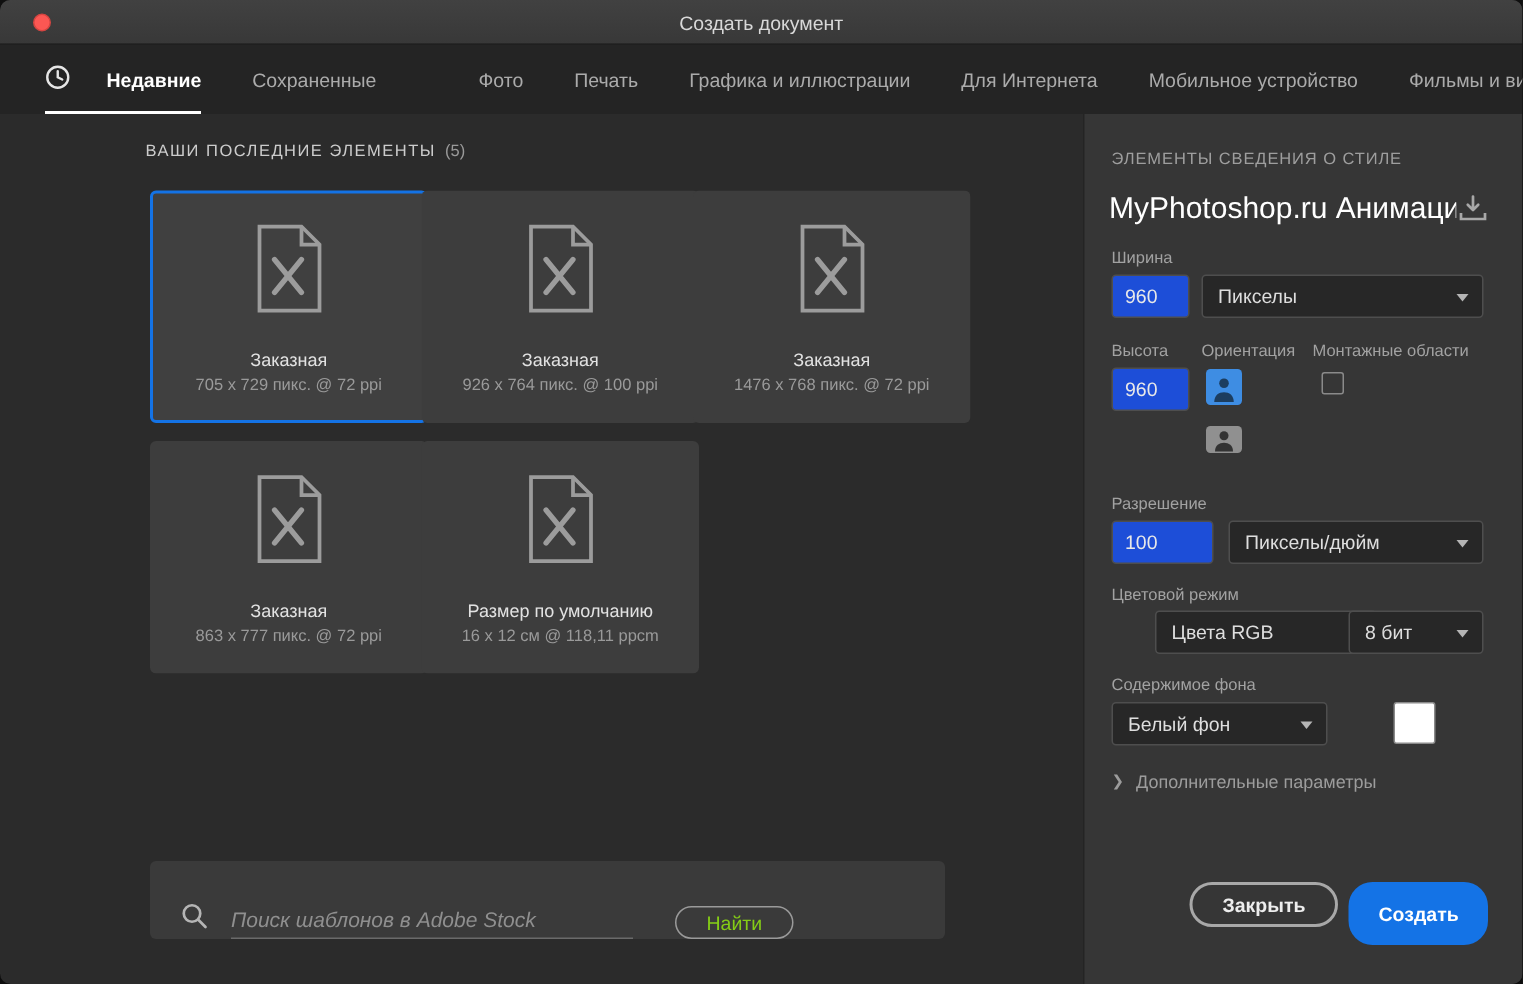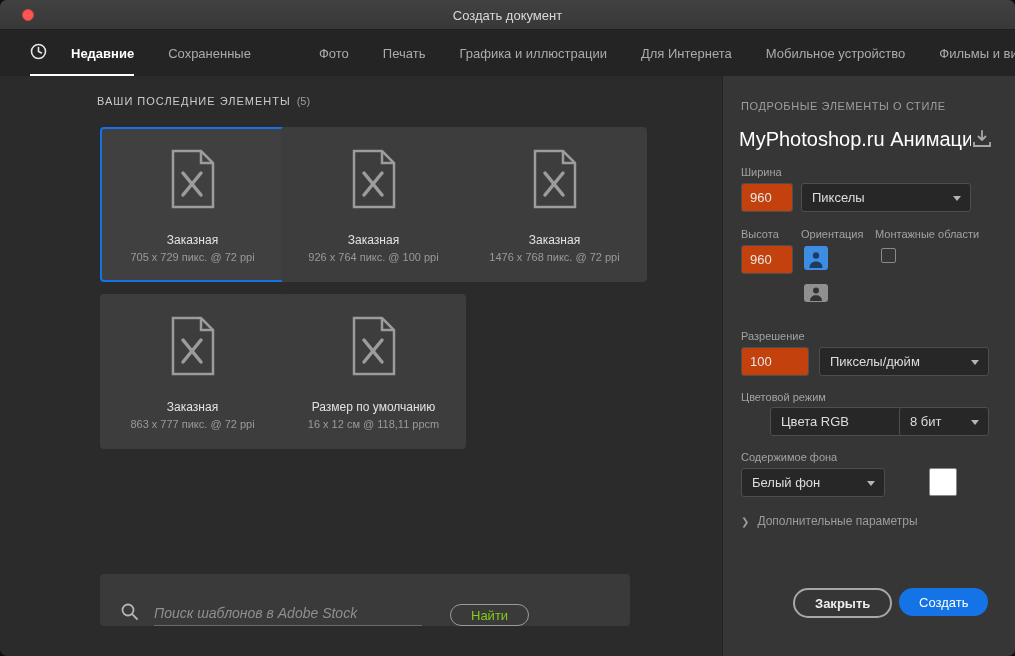--- a/index.html
+++ b/index.html
@@ -92,21 +92,21 @@
     position:absolute; left:16px; top:48px; width:232px; height:30px;
     background:transparent; border:none; outline:none;
     color:#ffffff; font-size:20px; font-family:"Liberation Sans", sans-serif;
   }
   .save-preset-btn{
     position:absolute; left:248px; top:54px; width:22px; height:20px;
     background:transparent; border:none; cursor:pointer; padding:0;
   }
   .p-label{ position:absolute; font-size:11px; color:#a2a2a2; white-space:nowrap; }
   .p-input{
-    position:absolute; height:29px; background:#c2410c;
+    position:absolute; height:29px; background:#1d4ed8;
     border:1px solid #4e4e4e; border-radius:3px; outline:none;
     color:#e8e8e8; font-size:13px; padding-left:8px;
     font-family:"Liberation Sans", sans-serif;
   }
   .dd{
     position:absolute; height:29px; background:#272727;
     border:1px solid #4e4e4e; border-radius:3px;
     display:flex; align-items:center; padding-left:10px;
     color:#dedede; font-size:13px; cursor:pointer; white-space:nowrap; overflow:hidden;
   }
@@ -133,23 +133,23 @@
     color:#9c9c9c; font-size:12px; cursor:pointer;
   }
   .advanced .chev{ font-size:10px; color:#9c9c9c; }
   .btn-close{
     position:absolute; left:70px; top:512px; height:30px; padding:0 20px;
     background:transparent; border:2px solid #a8a8a8; border-radius:16px;
     color:#ededed; font-size:13px; font-weight:bold; cursor:pointer;
     font-family:"Liberation Sans", sans-serif;
   }
   .btn-create{
-    position:absolute; left:176px; top:512px; height:28px; padding:0 20px;
+    position:absolute; left:176px; top:512px; height:42px; padding:0 20px;
     background:#1473e6; border:none; border-radius:16px;
-    color:#ffffff; font-size:13px; font-weight:normal; cursor:pointer;
+    color:#ffffff; font-size:13px; font-weight:bold; cursor:pointer;
     font-family:"Liberation Sans", sans-serif;
   }
 </style>
 </head>
 <body>
 
 <div class="window">
 
   <div class="titlebar">
     <span class="traffic"></span>
@@ -264,33 +264,33 @@
   <div class="search-strip">
     <span><svg width="20" height="20" viewBox="0 0 20 20">
           <circle cx="8" cy="8" r="5.5" fill="none" stroke="#b5b5b5" stroke-width="1.8"></circle>
           <line x1="12.2" y1="12.2" x2="17" y2="17" stroke="#b5b5b5" stroke-width="1.8" stroke-linecap="round"></line>
         </svg></span>
     <input class="search-input" type="text" placeholder="Поиск шаблонов в Adobe Stock" style="">
     <button class="find-btn">Найти</button>
   </div>
 
   <div class="panel">
-    <div class="panel-header">ПОДРОБНЫЕ ЭЛЕМЕНТЫ О СТИЛЕ</div>
+    <div class="panel-header">ЭЛЕМЕНТЫ СВЕДЕНИЯ О СТИЛЕ</div>
 
     <input class="doc-title-input" type="text" value="MyPhotoshop.ru Анимация" style="">
     <button class="save-preset-btn">
       <span><svg width="20" height="18" viewBox="0 0 20 18">
             <path d="M10 1 v8.5 M6.5 6.5 L10 10 L13.5 6.5" fill="none" stroke="#a8a8a8" stroke-width="1.8" stroke-linecap="round" stroke-linejoin="round"></path>
             <path d="M2 12 v4 h16 v-4" fill="none" stroke="#a8a8a8" stroke-width="1.8"></path>
           </svg></span>
     </button>
 
     <div class="p-label" style="left:18px; top:90px;">Ширина</div>
     <input class="p-input" style="left: 18px; top: 107px; width: 52px;" type="text" value="960">
-    <div class="dd" style="left:78px; top:107px; width:170px;">
+    <div class="dd" style="left:78px; top:107px; width:188px;">
         <span>Пикселы</span>
       </div>
 
     <div class="p-label" style="left:18px; top:152px;">Высота</div>
     <div class="p-label" style="left:78px; top:152px;">Ориентация</div>
     <div class="p-label" style="left:152px; top:152px;">Монтажные области</div>
 
     <input class="p-input" style="left: 18px; top: 169px; width: 52px;" type="text" value="960">
     <button class="orient-btn" style="left:80px; top:169px;">
       <span><svg width="26" height="26" viewBox="0 0 26 26">

